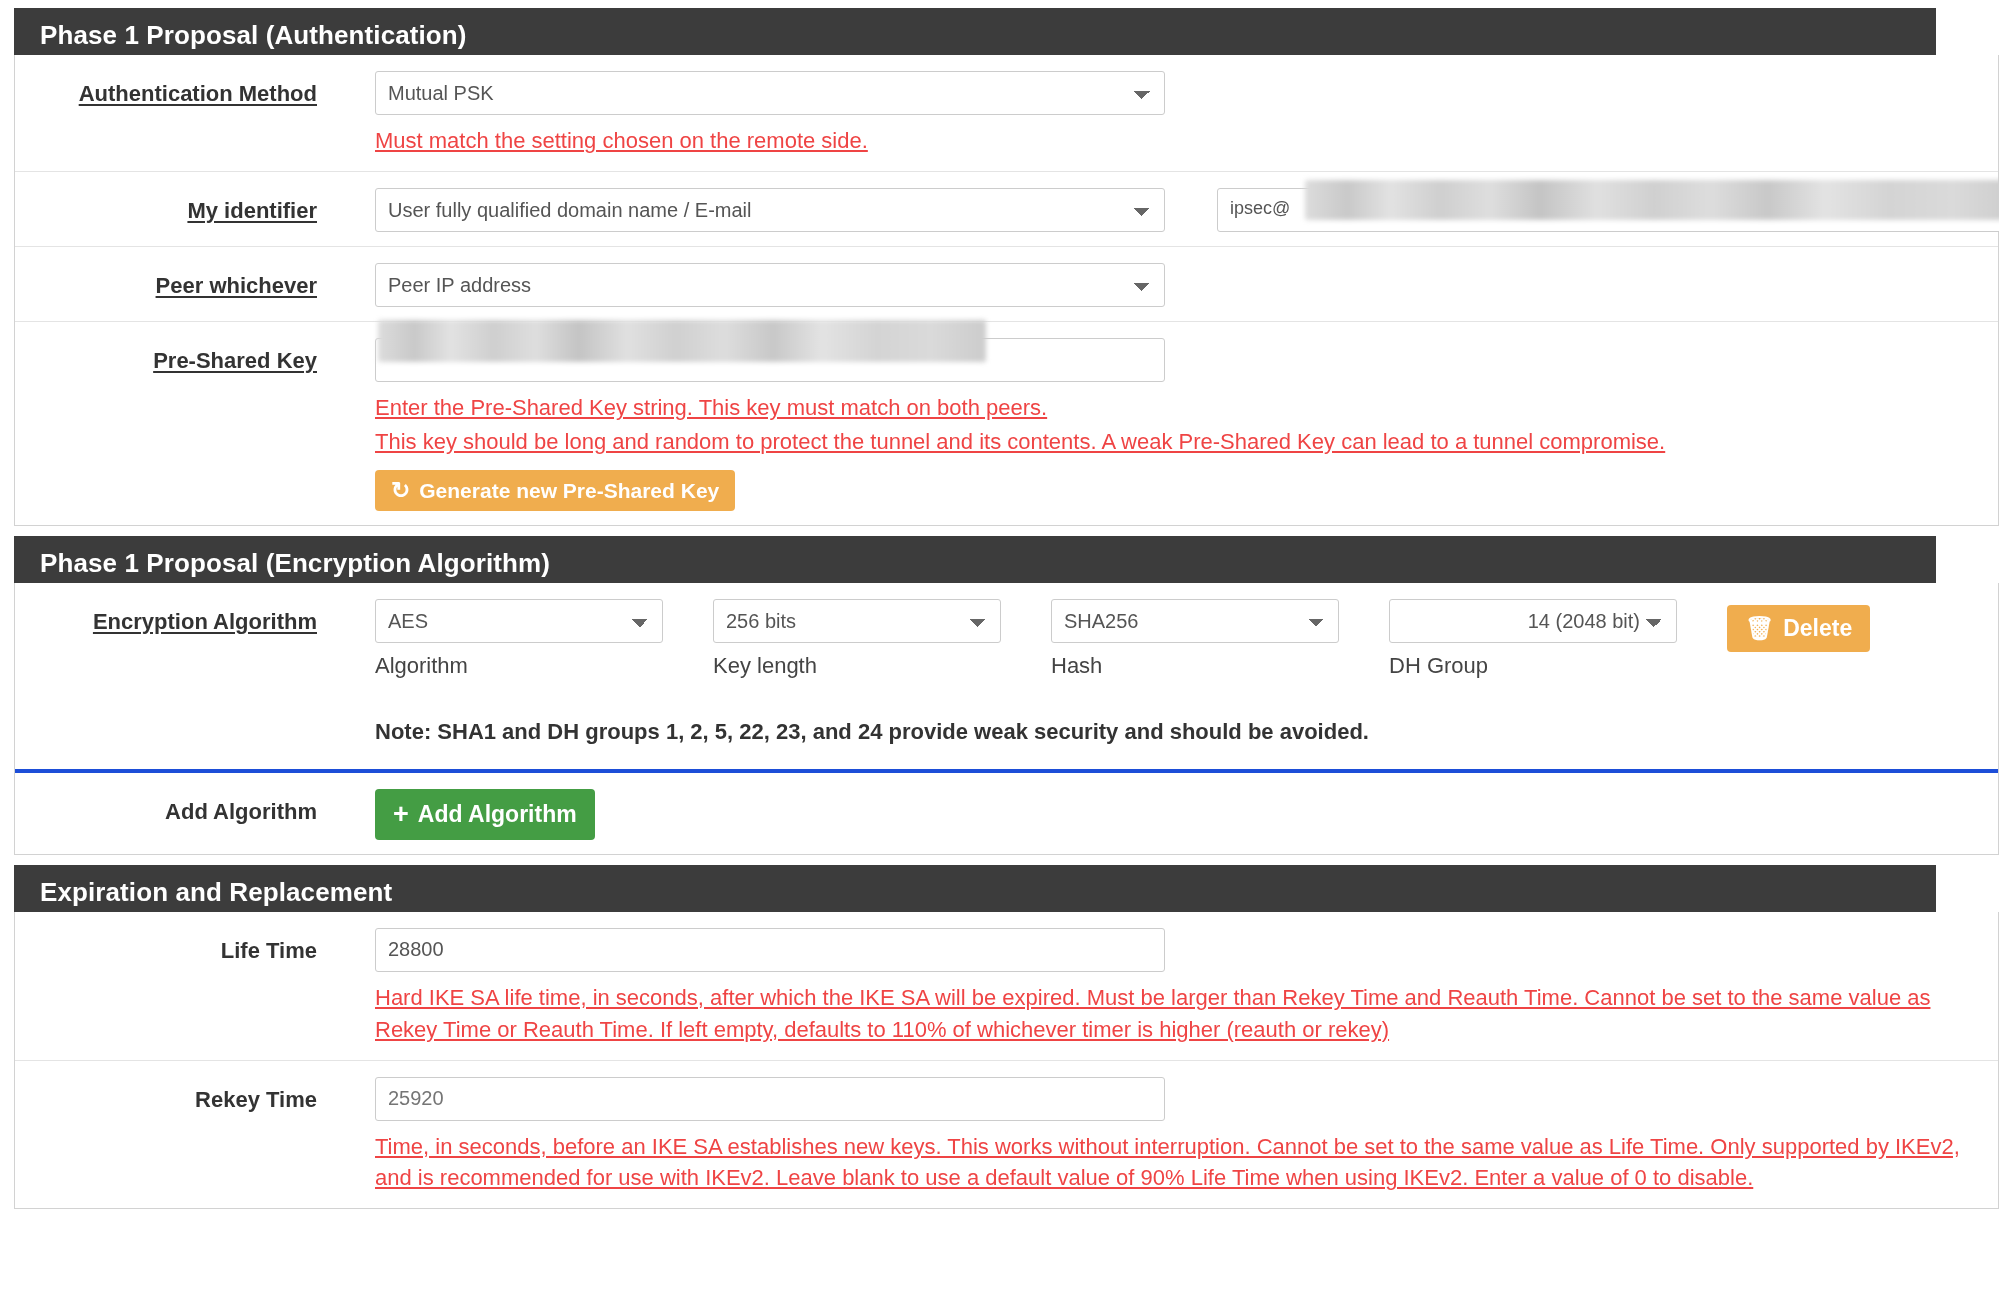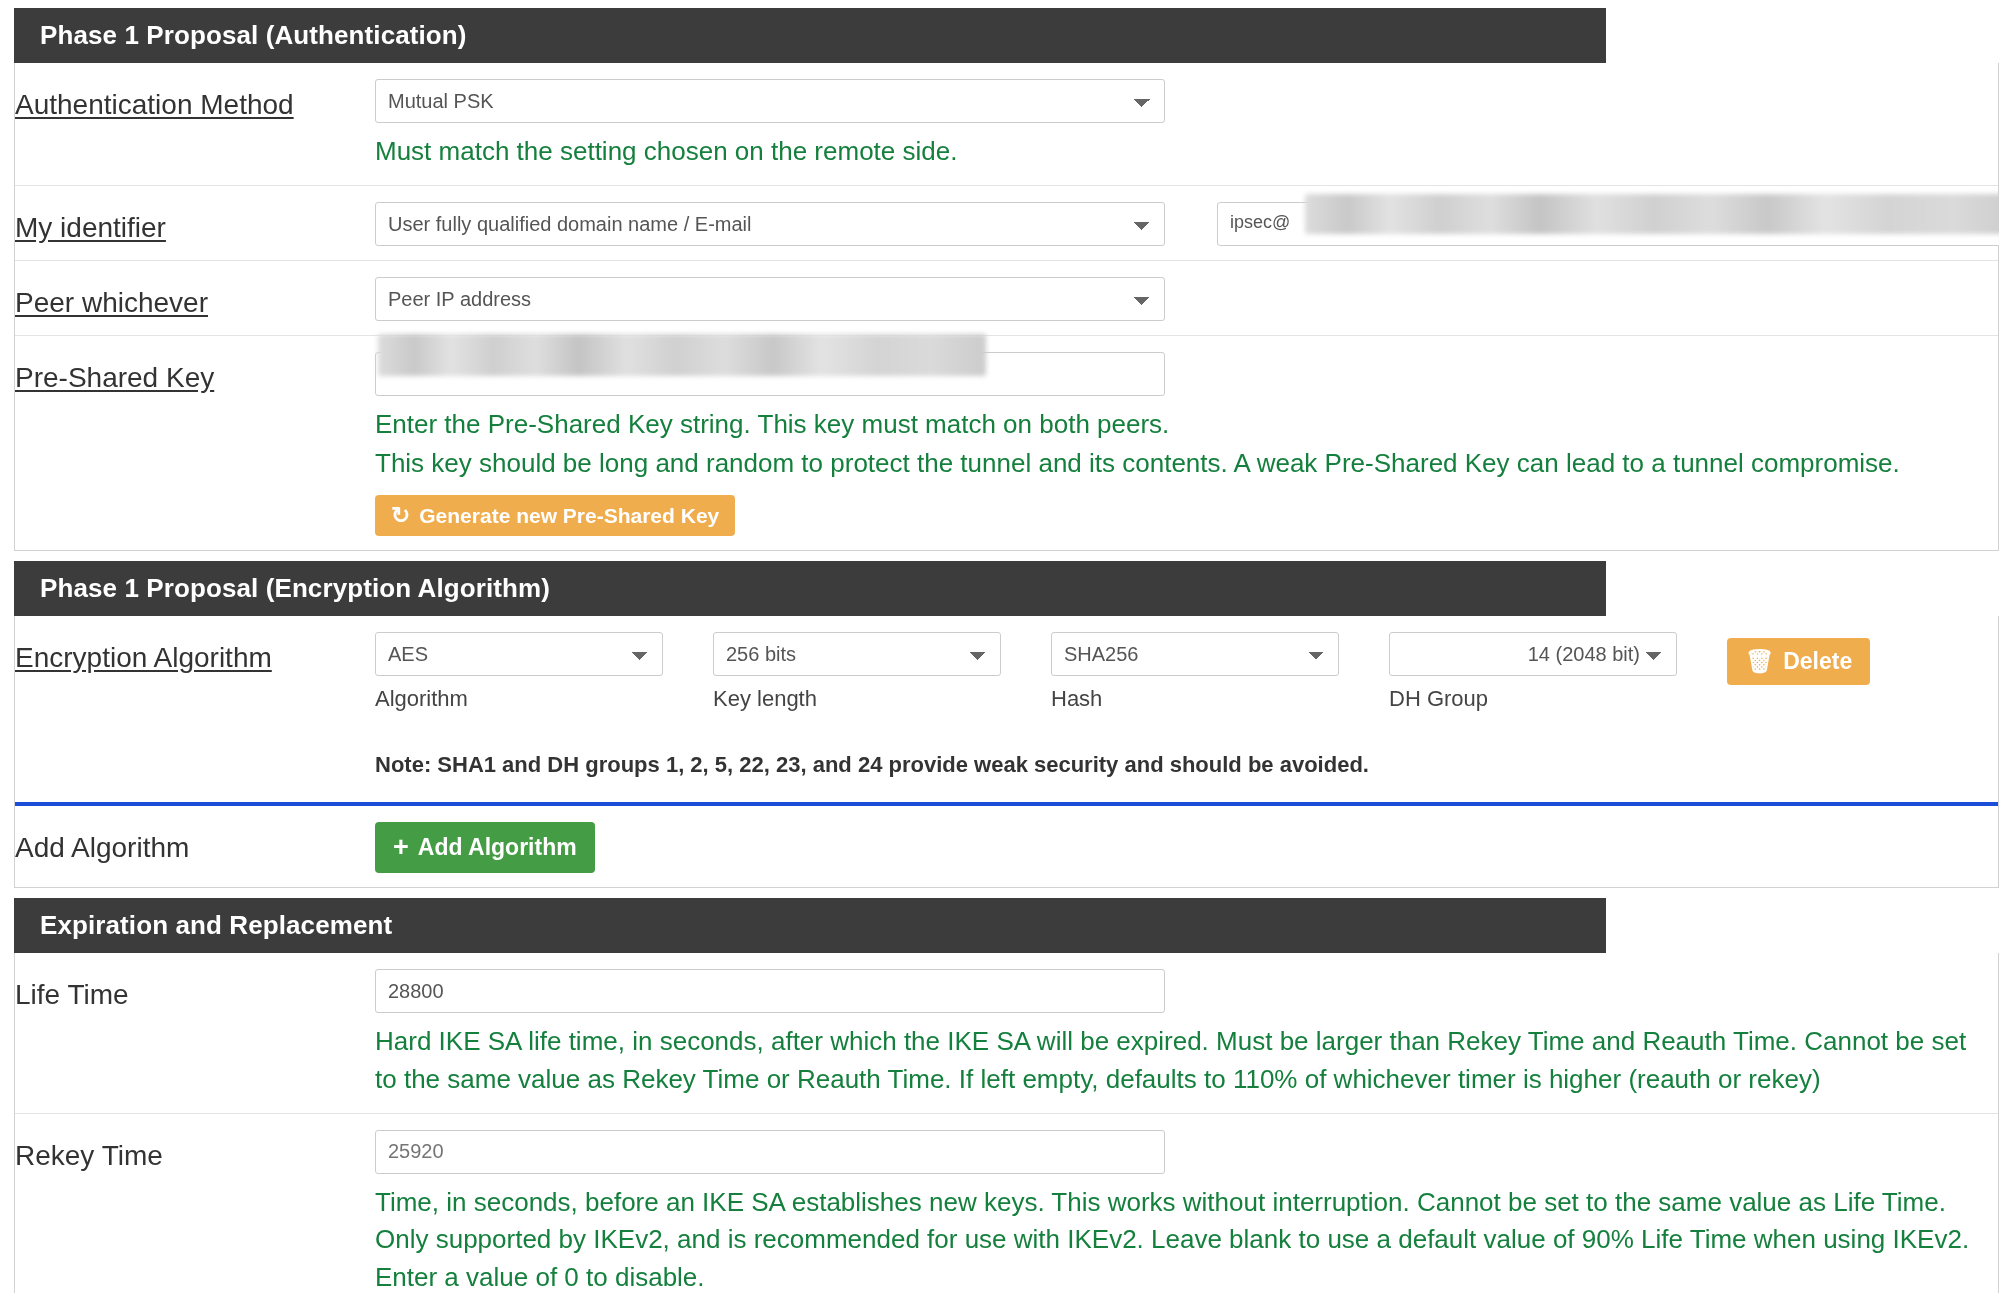--- a/index.html
+++ b/index.html
@@ -28,39 +28,40 @@
     border: 1px solid #d2d2d2;
     border-top: none;
     width: 1985px;
     margin-bottom: 0;
   }
   .panel-heading {
     background: #3c3c3c;
     color: #ffffff;
     font-size: 26px;
     font-weight: bold;
-    padding: 12px 0 12px 26px;
+    padding: 12px 0 4px 26px;
     letter-spacing: .1px;
-    width: 1592px;
+    width: 1922px;
   }
   .row {
     display: flex;
     align-items: flex-start;
     border-bottom: 1px solid #e4e4e4;
     padding: 16px 0 14px 0;
     min-height: 10px;
   }
   .row.noborder { border-bottom: none; }
   .label-col {
     width: 320px;
     min-width: 320px;
+    text-align: right;
     padding-right: 18px;
     padding-top: 10px;
-    font-weight: normal;
-    font-size: 28px;
+    font-weight: bold;
+    font-size: 22px;
     color: #333;
   }
   .label-col .req {
     text-decoration: underline;
     text-underline-offset: 3px;
   }
   .field-col {
     flex: 1;
     padding-left: 40px;
     padding-right: 20px;
@@ -87,25 +88,26 @@
       calc(100% - 14px) 19px;
     background-size: 8px 8px, 8px 8px;
     background-repeat: no-repeat;
     padding-right: 36px;
   }
   .w-auth   { width: 790px; }
   .w-ident  { width: 790px; }
   .w-psk    { width: 790px; }
   .w-life   { width: 790px; }
   .help {
-    font-size: 26px;
-    color: #15803d;
+    font-size: 22px;
+    color: #ef4444;
     margin-top: 10px;
     line-height: 1.45;
     max-width: 1640px;
+    text-decoration: underline;
   }
   .inline-wrap { display: flex; align-items: flex-start; gap: 52px; flex-wrap: nowrap; }
   .algo-group { display: flex; align-items: flex-start; gap: 50px; }
   .algo-item { display: flex; flex-direction: column; }
   .algo-item .sublabel {
     font-size: 22px;
     color: #444;
     margin-top: 10px;
     font-weight: normal;
   }

